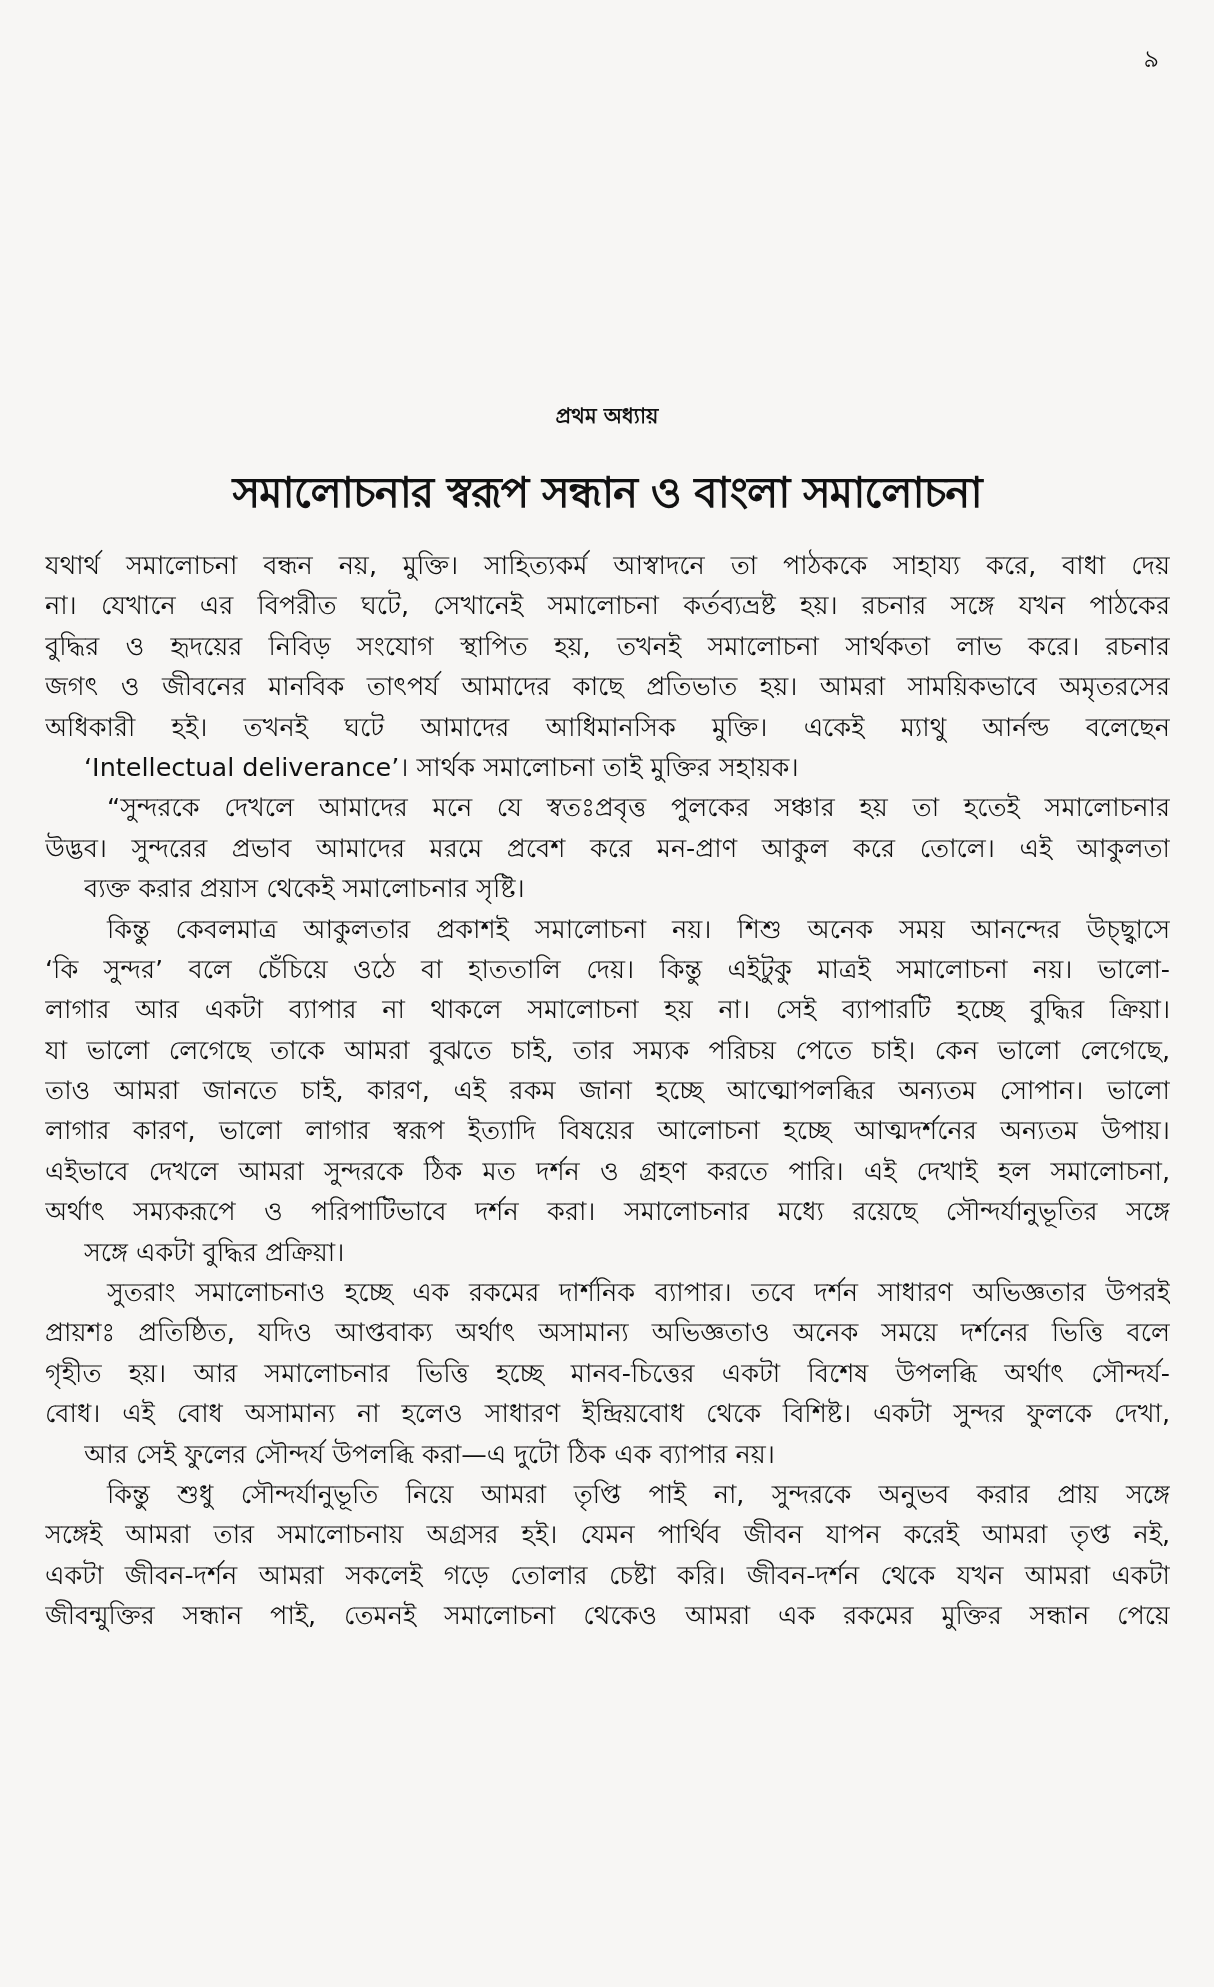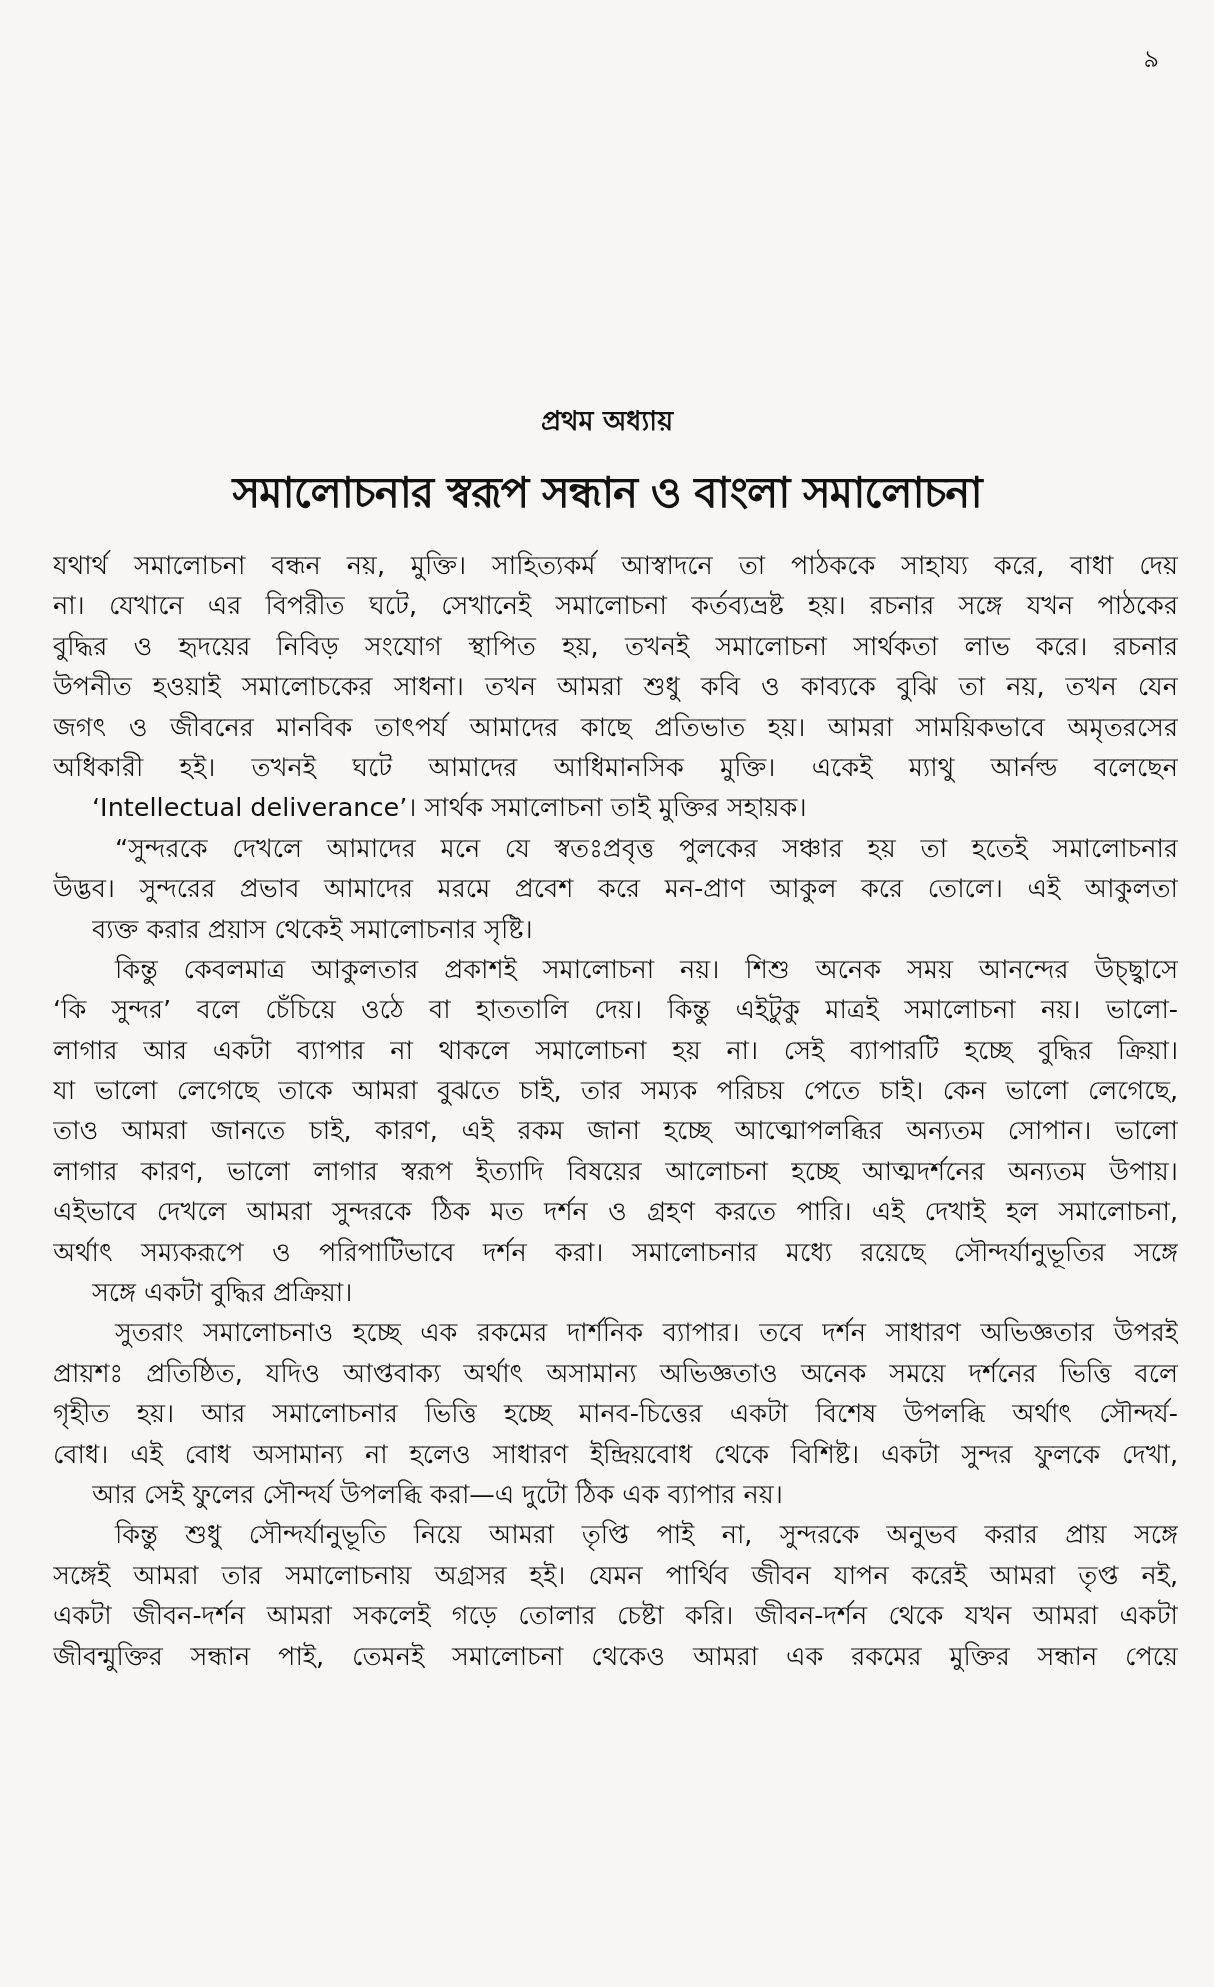--- a/index.html
+++ b/index.html
@@ -1,38 +1,37 @@
 <!DOCTYPE html>
 <html><head>
 <meta charset="utf-8">
 <style>
   html, body { margin:0; padding:0; }
   body { width:1214px; height:1987px; background:#f7f6f4; position:relative; overflow:hidden;
          font-family:"DejaVu Sans", sans-serif; color:#111; }
   .page-num { position:absolute; top:40px; right:55px; font-size:24px; }
-  .chapter-label { position:absolute; top:400px; left:0; width:1214px; text-align:center; font-size:27px; font-weight:bold; }
+  .chapter-label { position:absolute; top:400px; left:0; width:1214px; text-align:center; font-size:21px; font-weight:bold; }
   .chapter-title { position:absolute; top:460px; left:0; width:1214px; text-align:center; font-size:42px; font-weight:bold; letter-spacing:-1px; }
-  .body { position:absolute; top:545px; left:53px; width:1125px; }
+  .body { position:absolute; top:545px; left:45px; width:1125px; }
   .line { height:40.4px; line-height:40.4px; font-size:25.5px; white-space:nowrap; overflow:hidden;
           text-align:justify; text-align-last:justify; }
   .line.last { text-align-last:left;margin-left:39px; }
   .line.indent { padding-left:62px; }
 </style>
 </head>
 <body>
 
 <div class="page-num">৯</div>
 <div class="chapter-label">প্রথম অধ্যায়</div>
 <div class="chapter-title">সমালোচনার স্বরূপ সন্ধান ও বাংলা সমালোচনা</div>
 
 <div class="body" id="body">
     <div class="line">যথার্থ সমালোচনা বন্ধন নয়, মুক্তি। সাহিত্যকর্ম আস্বাদনে তা পাঠককে সাহায্য করে, বাধা দেয়</div>
     <div class="line">না। যেখানে এর বিপরীত ঘটে, সেখানেই সমালোচনা কর্তব্যভ্রষ্ট হয়। রচনার সঙ্গে যখন পাঠকের</div>
     <div class="line">বুদ্ধির ও হৃদয়ের নিবিড় সংযোগ স্থাপিত হয়, তখনই সমালোচনা সার্থকতা লাভ করে। রচনার</div>
-    <div class="line">উপনীত হওয়াই সমালোচকের সাধনা। তখন আমরা শুধু কবি ও কাব্যকে বুঝি তা নয়, তখন যেন</div>
     <div class="line">জগৎ ও জীবনের মানবিক তাৎপর্য আমাদের কাছে প্রতিভাত হয়। আমরা সাময়িকভাবে অমৃতরসের</div>
     <div class="line">অধিকারী হই। তখনই ঘটে আমাদের আধিমানসিক মুক্তি। একেই ম্যাথু আর্নল্ড বলেছেন</div>
     <div class="line last">‘Intellectual deliverance’। সার্থক সমালোচনা তাই মুক্তির সহায়ক।</div>
     <div class="line indent">“সুন্দরকে দেখলে আমাদের মনে যে স্বতঃপ্রবৃত্ত পুলকের সঞ্চার হয় তা হতেই সমালোচনার</div>
     <div class="line">উদ্ভব। সুন্দরের প্রভাব আমাদের মরমে প্রবেশ করে মন-প্রাণ আকুল করে তোলে। এই আকুলতা</div>
     <div class="line last">ব্যক্ত করার প্রয়াস থেকেই সমালোচনার সৃষ্টি।</div>
     <div class="line indent">কিন্তু কেবলমাত্র আকুলতার প্রকাশই সমালোচনা নয়। শিশু অনেক সময় আনন্দের উচ্ছ্বাসে</div>
     <div class="line">‘কি সুন্দর’ বলে চেঁচিয়ে ওঠে বা হাততালি দেয়। কিন্তু এইটুকু মাত্রই সমালোচনা নয়। ভালো-</div>
     <div class="line">লাগার আর একটা ব্যাপার না থাকলে সমালোচনা হয় না। সেই ব্যাপারটি হচ্ছে বুদ্ধির ক্রিয়া।</div>
     <div class="line">যা ভালো লেগেছে তাকে আমরা বুঝতে চাই, তার সম্যক পরিচয় পেতে চাই। কেন ভালো লেগেছে,</div>

